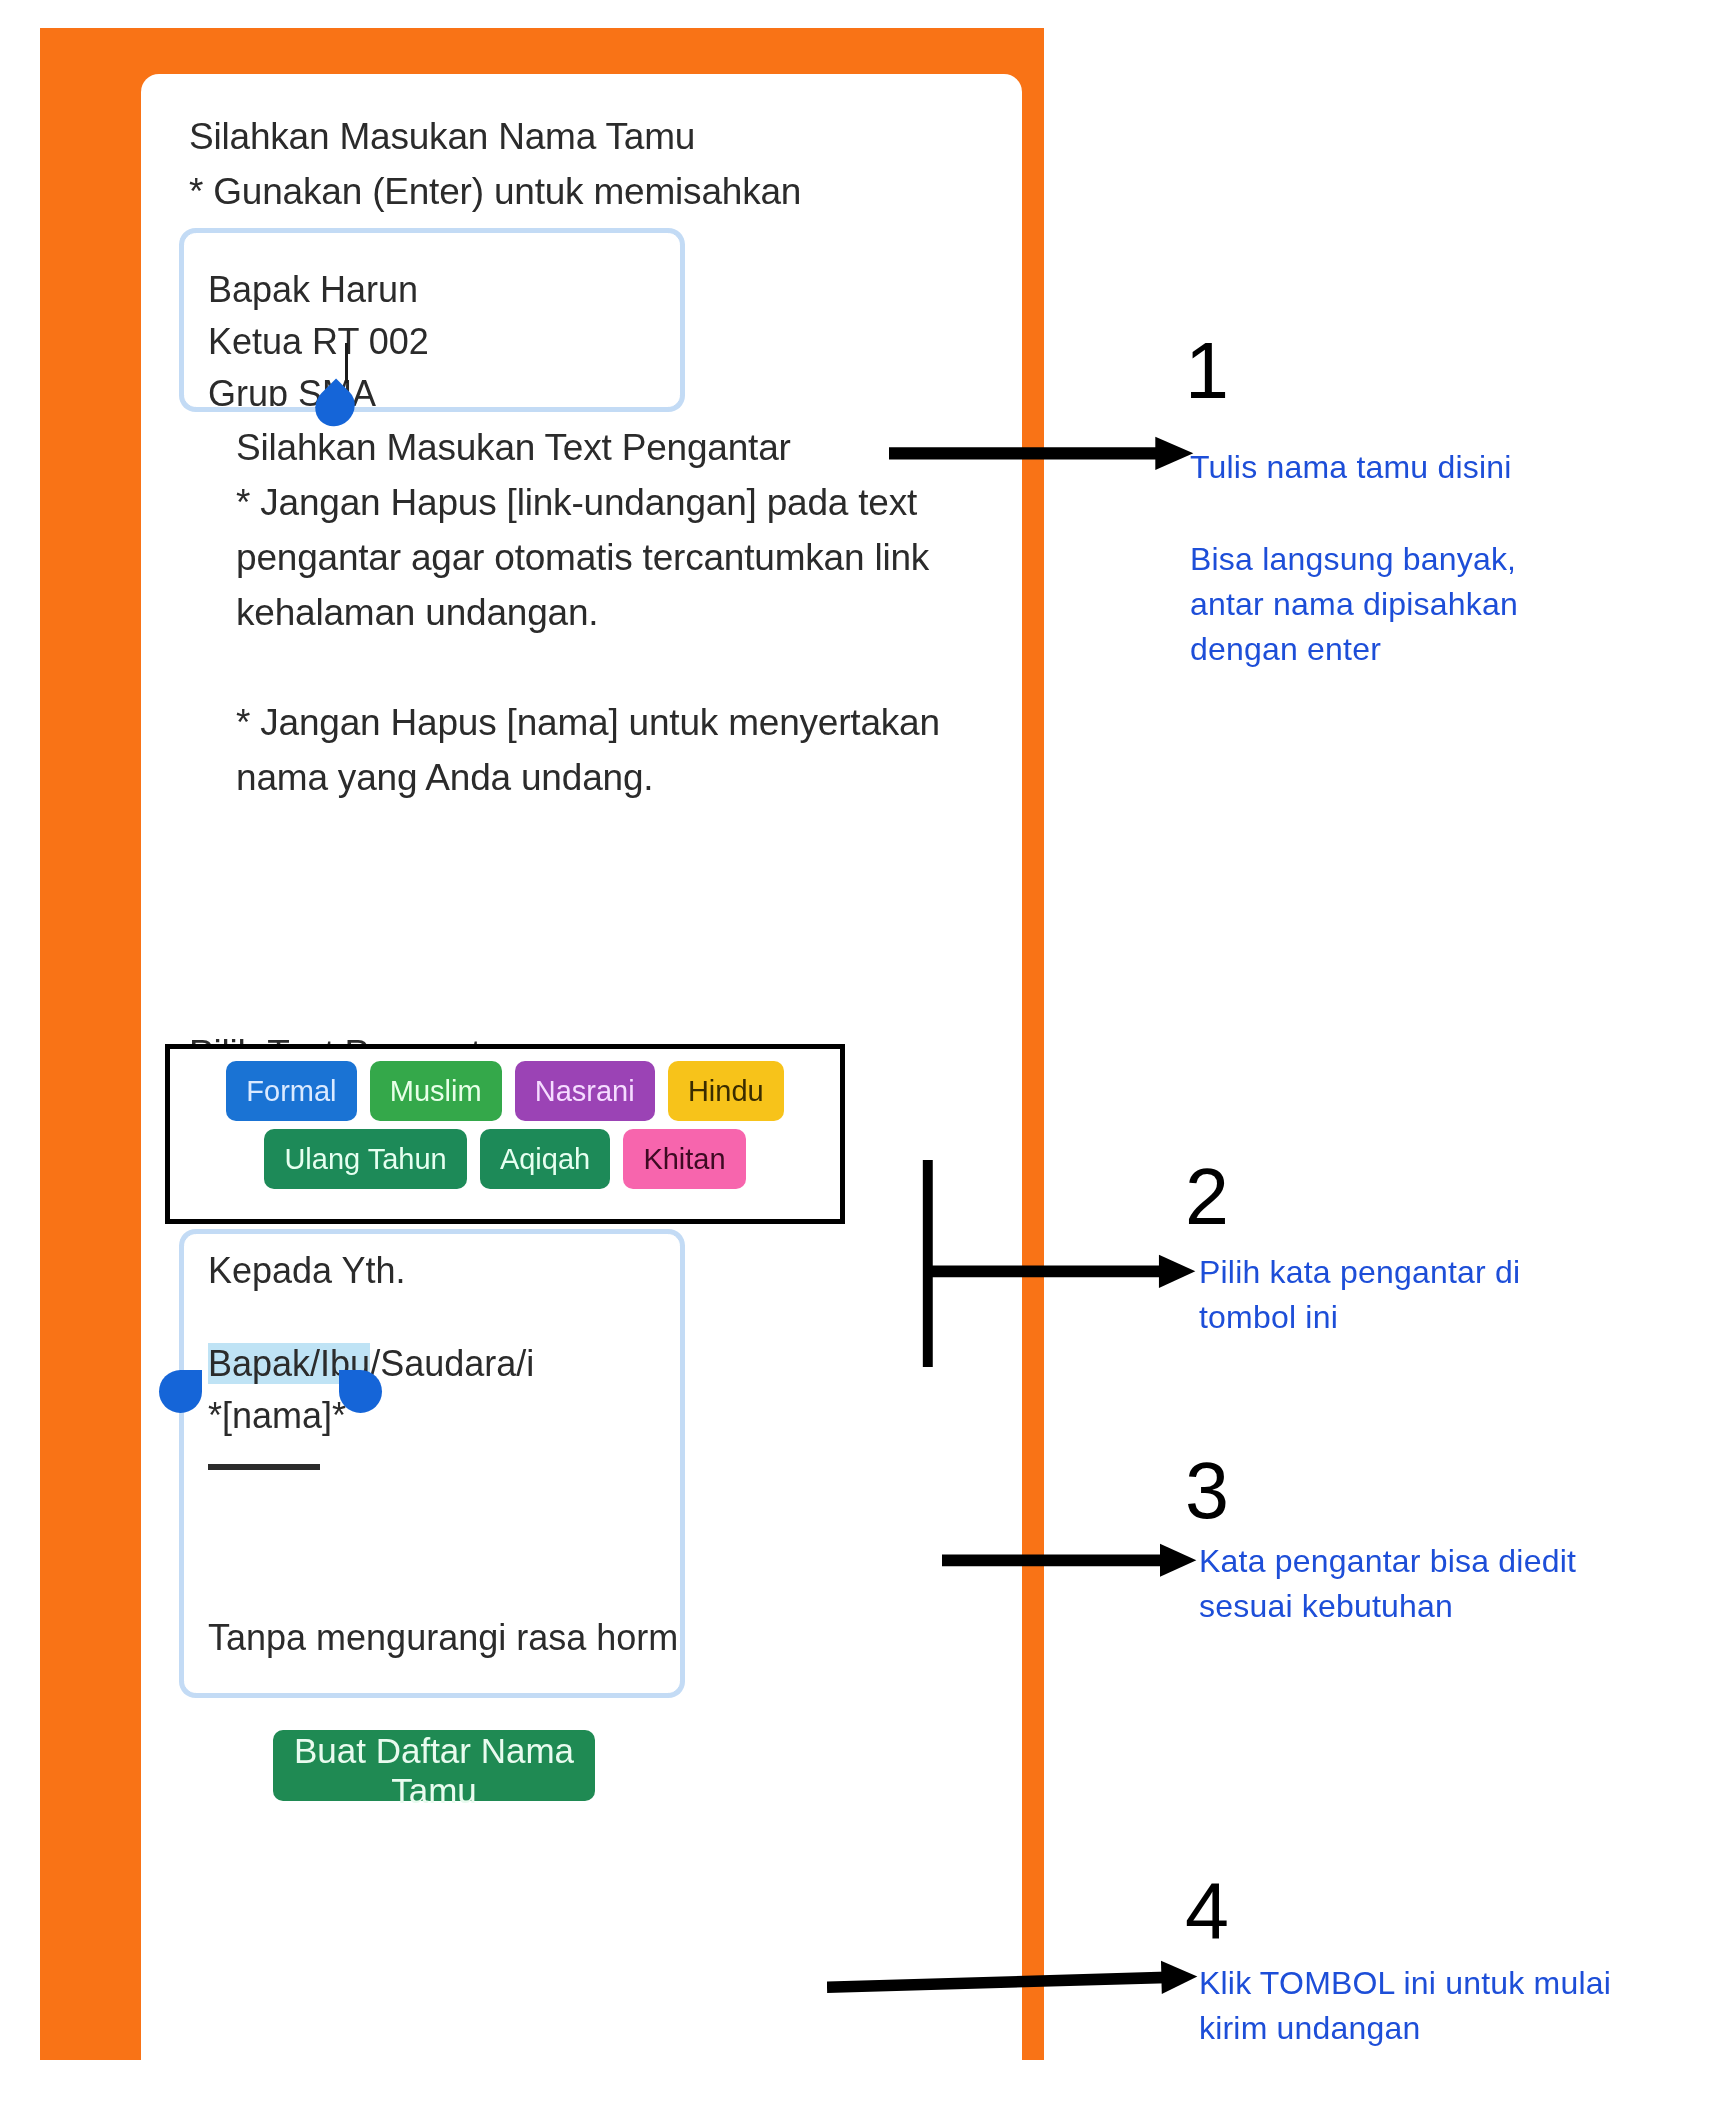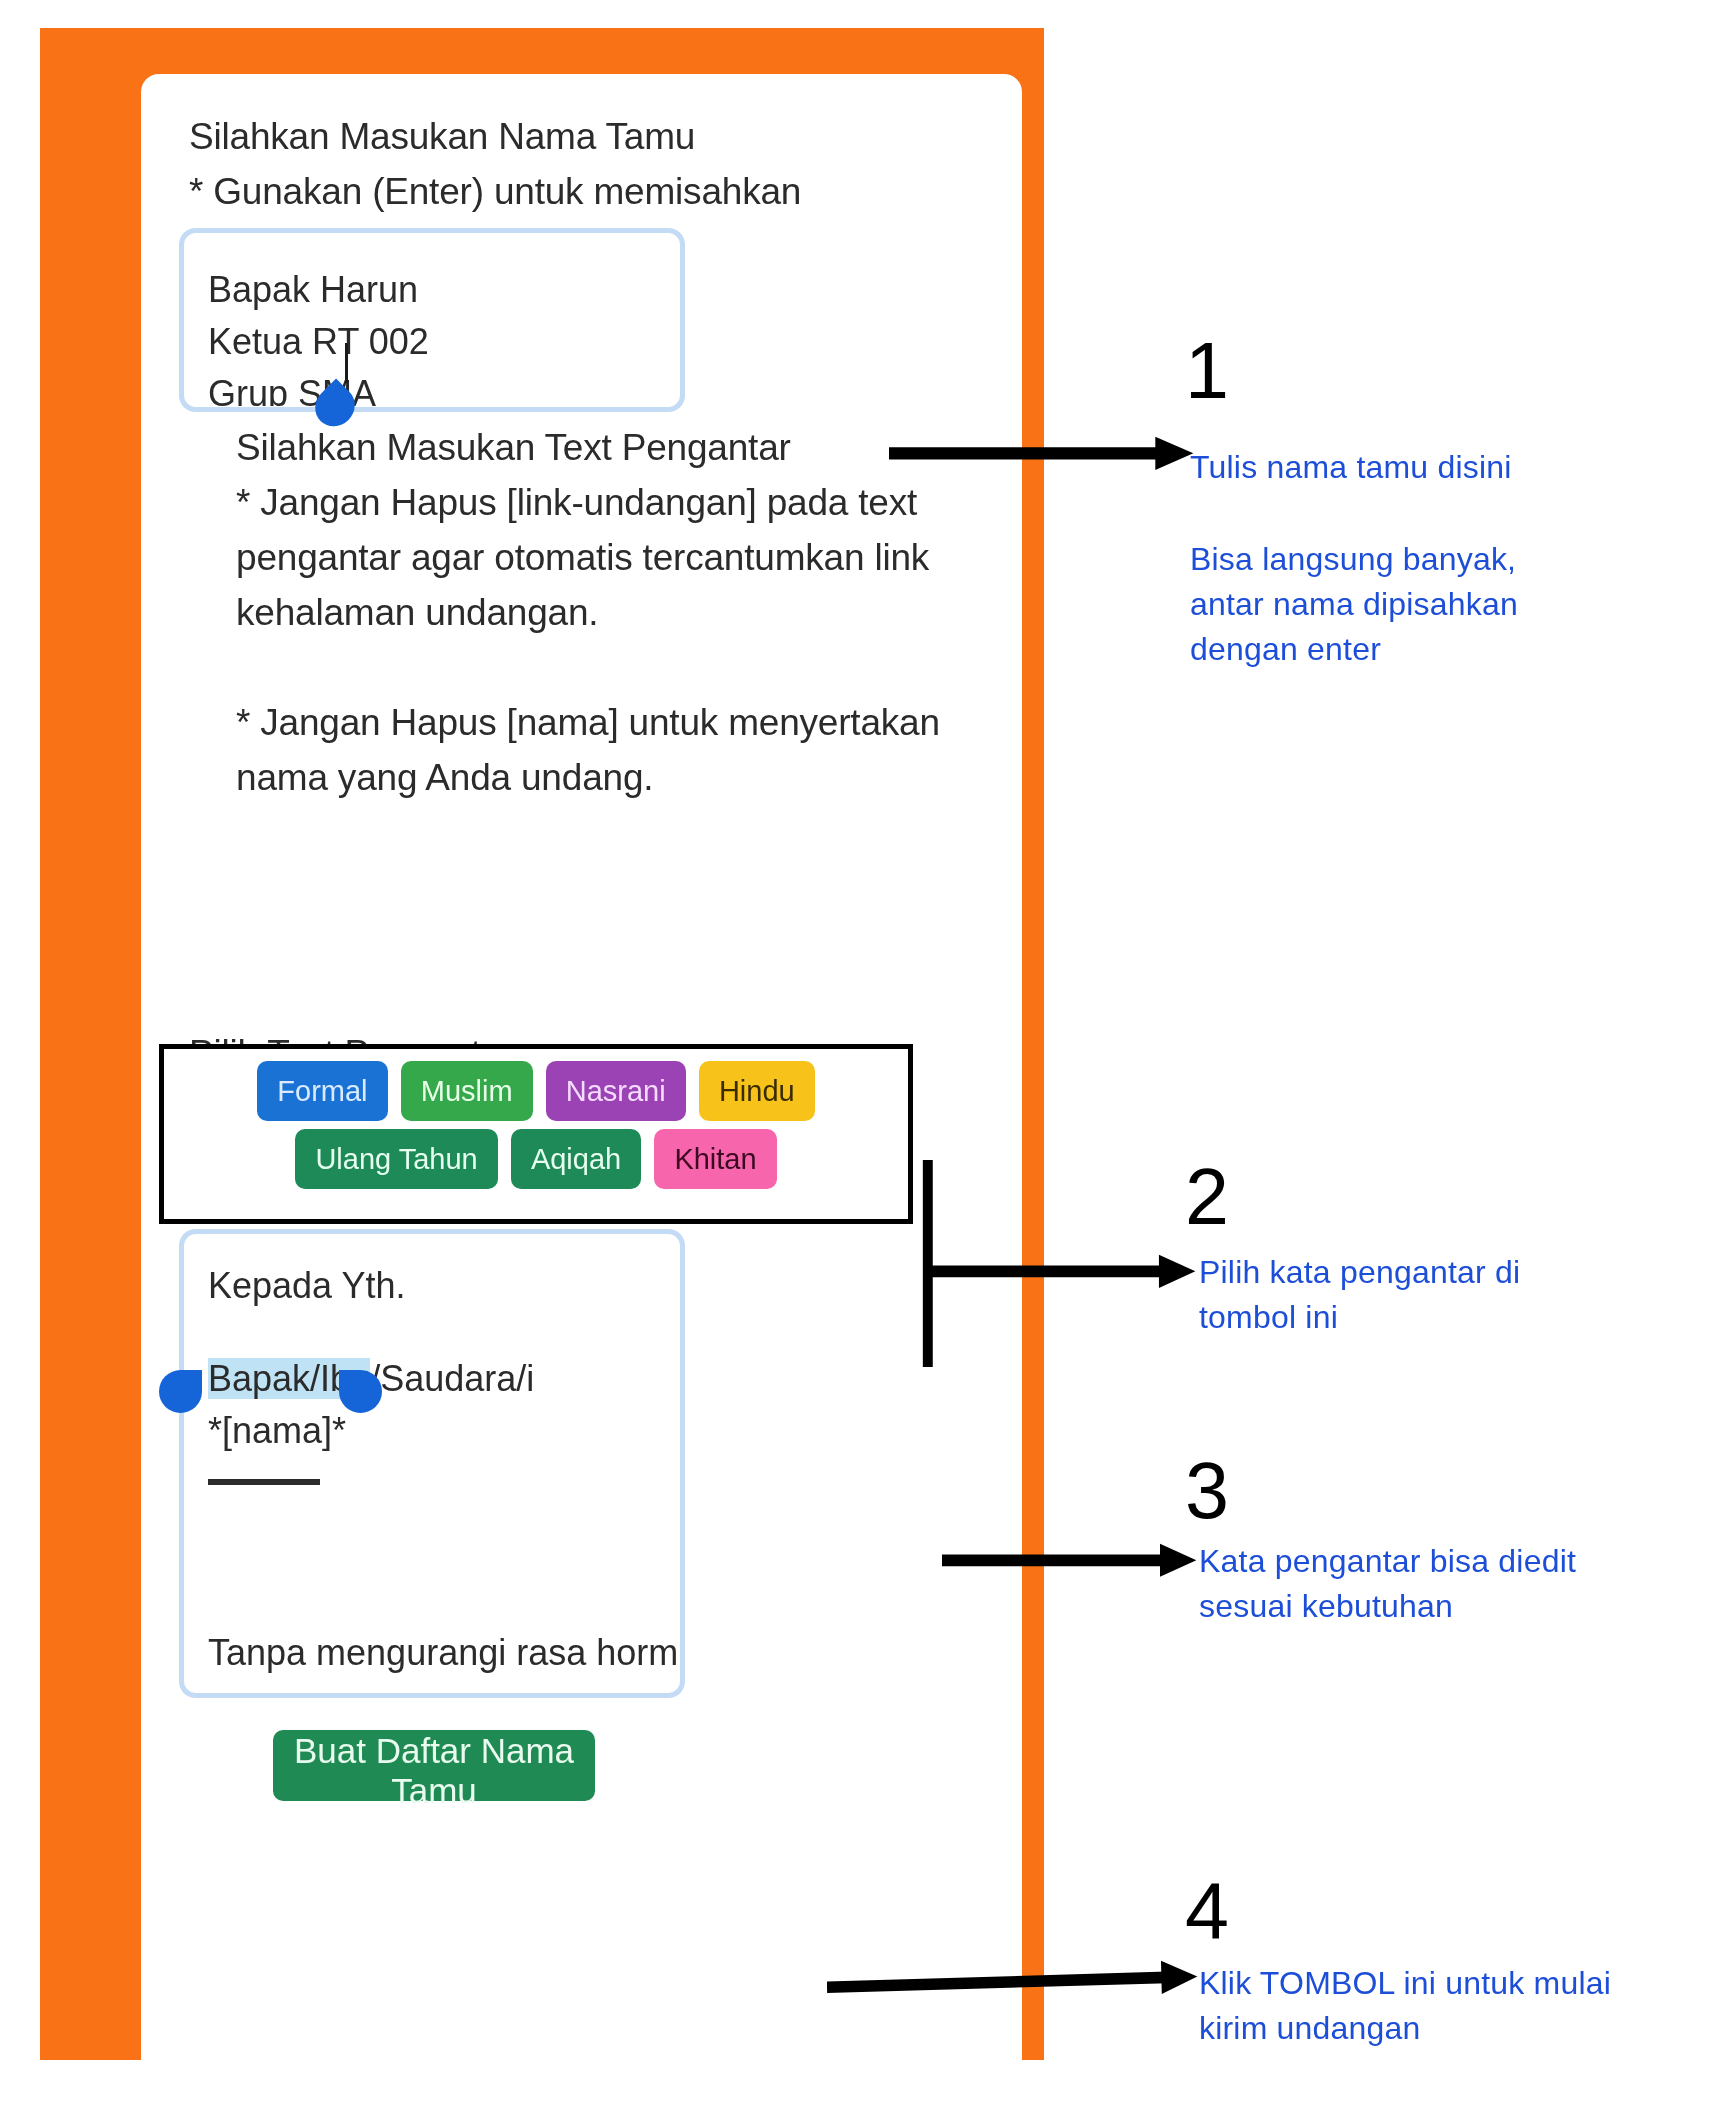--- a/index.html
+++ b/index.html
@@ -114,23 +114,23 @@
 
   #label-pilih {
     position: absolute;
     left: 48px;
     top: 952px;
   }
 
   
   #category-box {
     position: absolute;
-    left: 18px;
+    left: 24px;
     top: 970px;
-    width: 754px;
+    width: 680px;
     height: 180px;
     border: 5.8px solid #000000;
     background: #ffffff;
     box-sizing: border-box;
     padding: 11.6px 0 0 0;
   }
   .cat-row {
     display: flex;
     justify-content: center;
     gap: 13.2px;
@@ -153,21 +153,21 @@
     position: absolute;
     left: 43px;
     top: 1160px;
     width: 496px;
     height: 459px;
     background: #ffffff;
     border: 1.7px solid #ffffff;
     border-radius: 11.6px;
     box-shadow: 0 0 0 5px #c3dbf5;
     box-sizing: border-box;
-    padding: 25px 0 0 23px;
+    padding: 10px 0 0 23px;
     overflow: hidden;
   }
   .msg-line {
     font-family: "Liberation Sans", sans-serif;
     font-size: 36px;
     line-height: 52px;
     color: #2b2b2b;
     white-space: pre;
   }
   .msg-spacer { height: 41px; }

